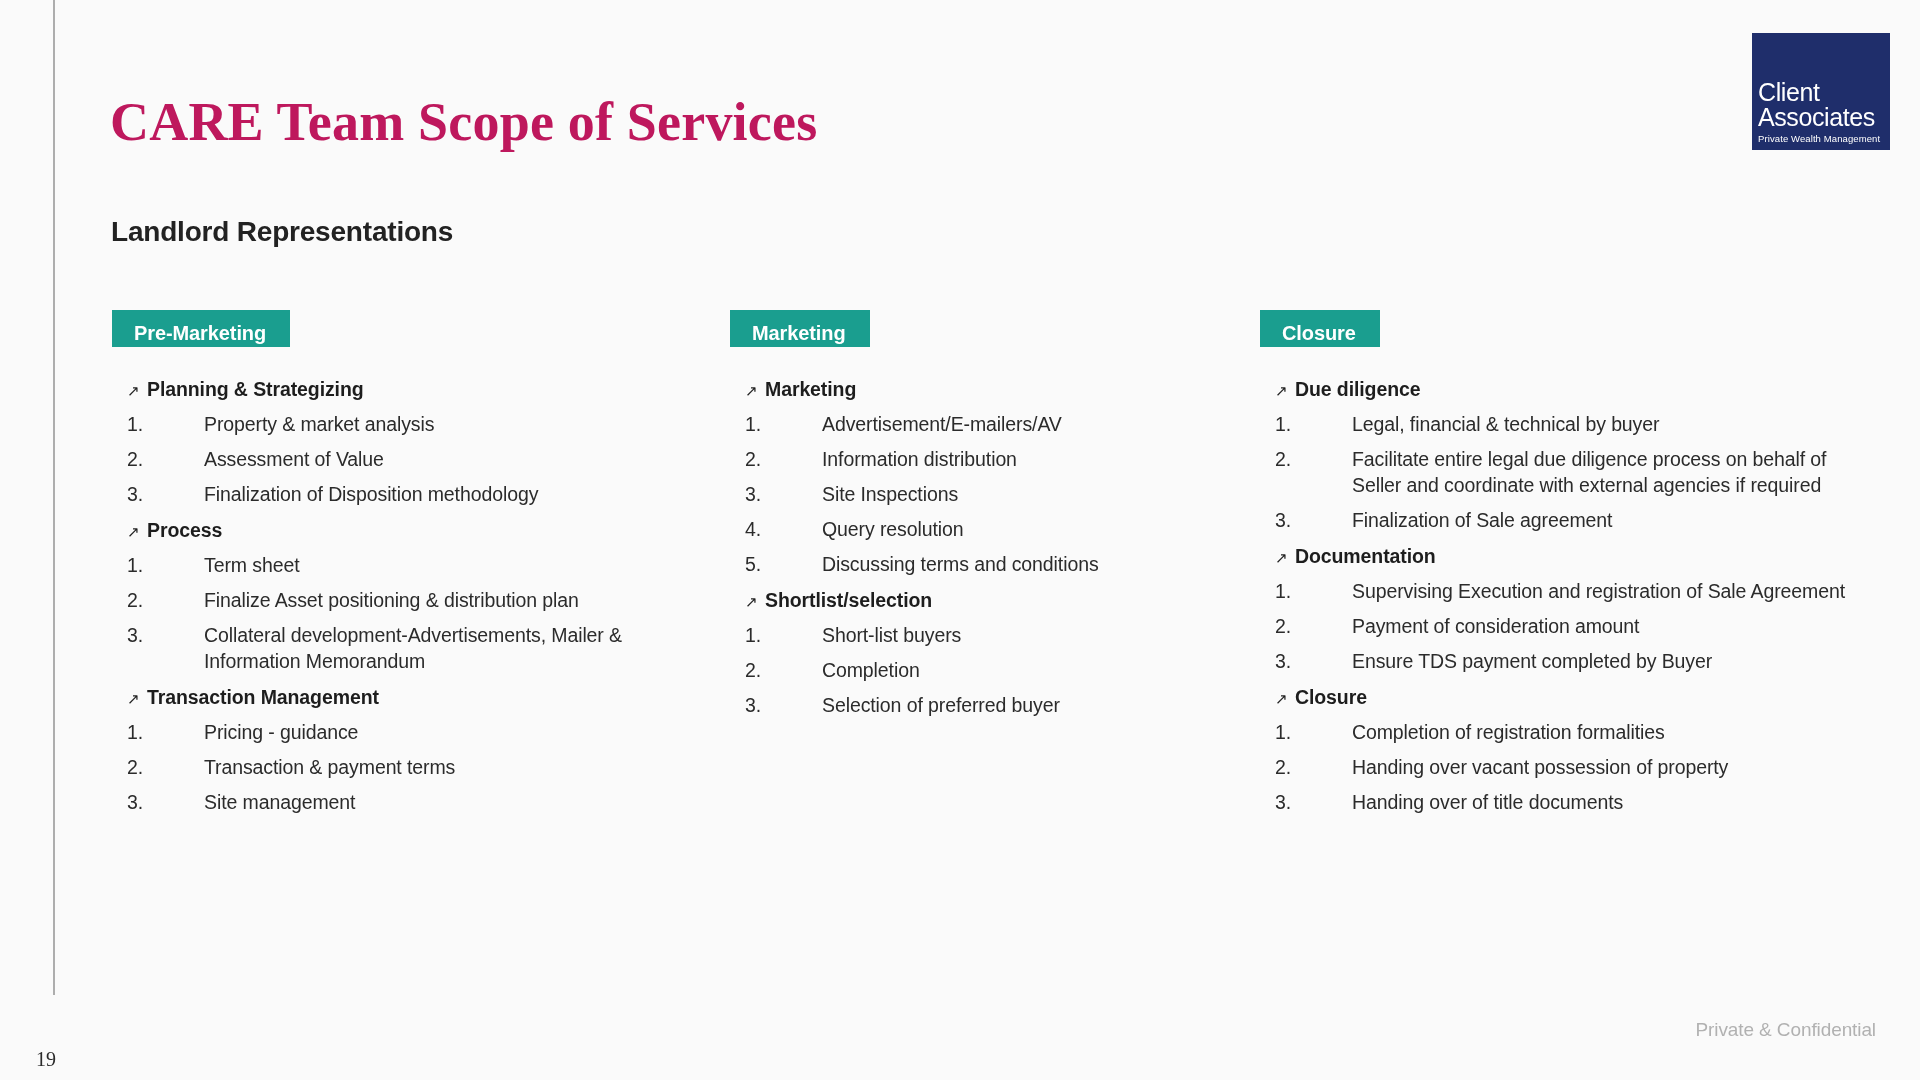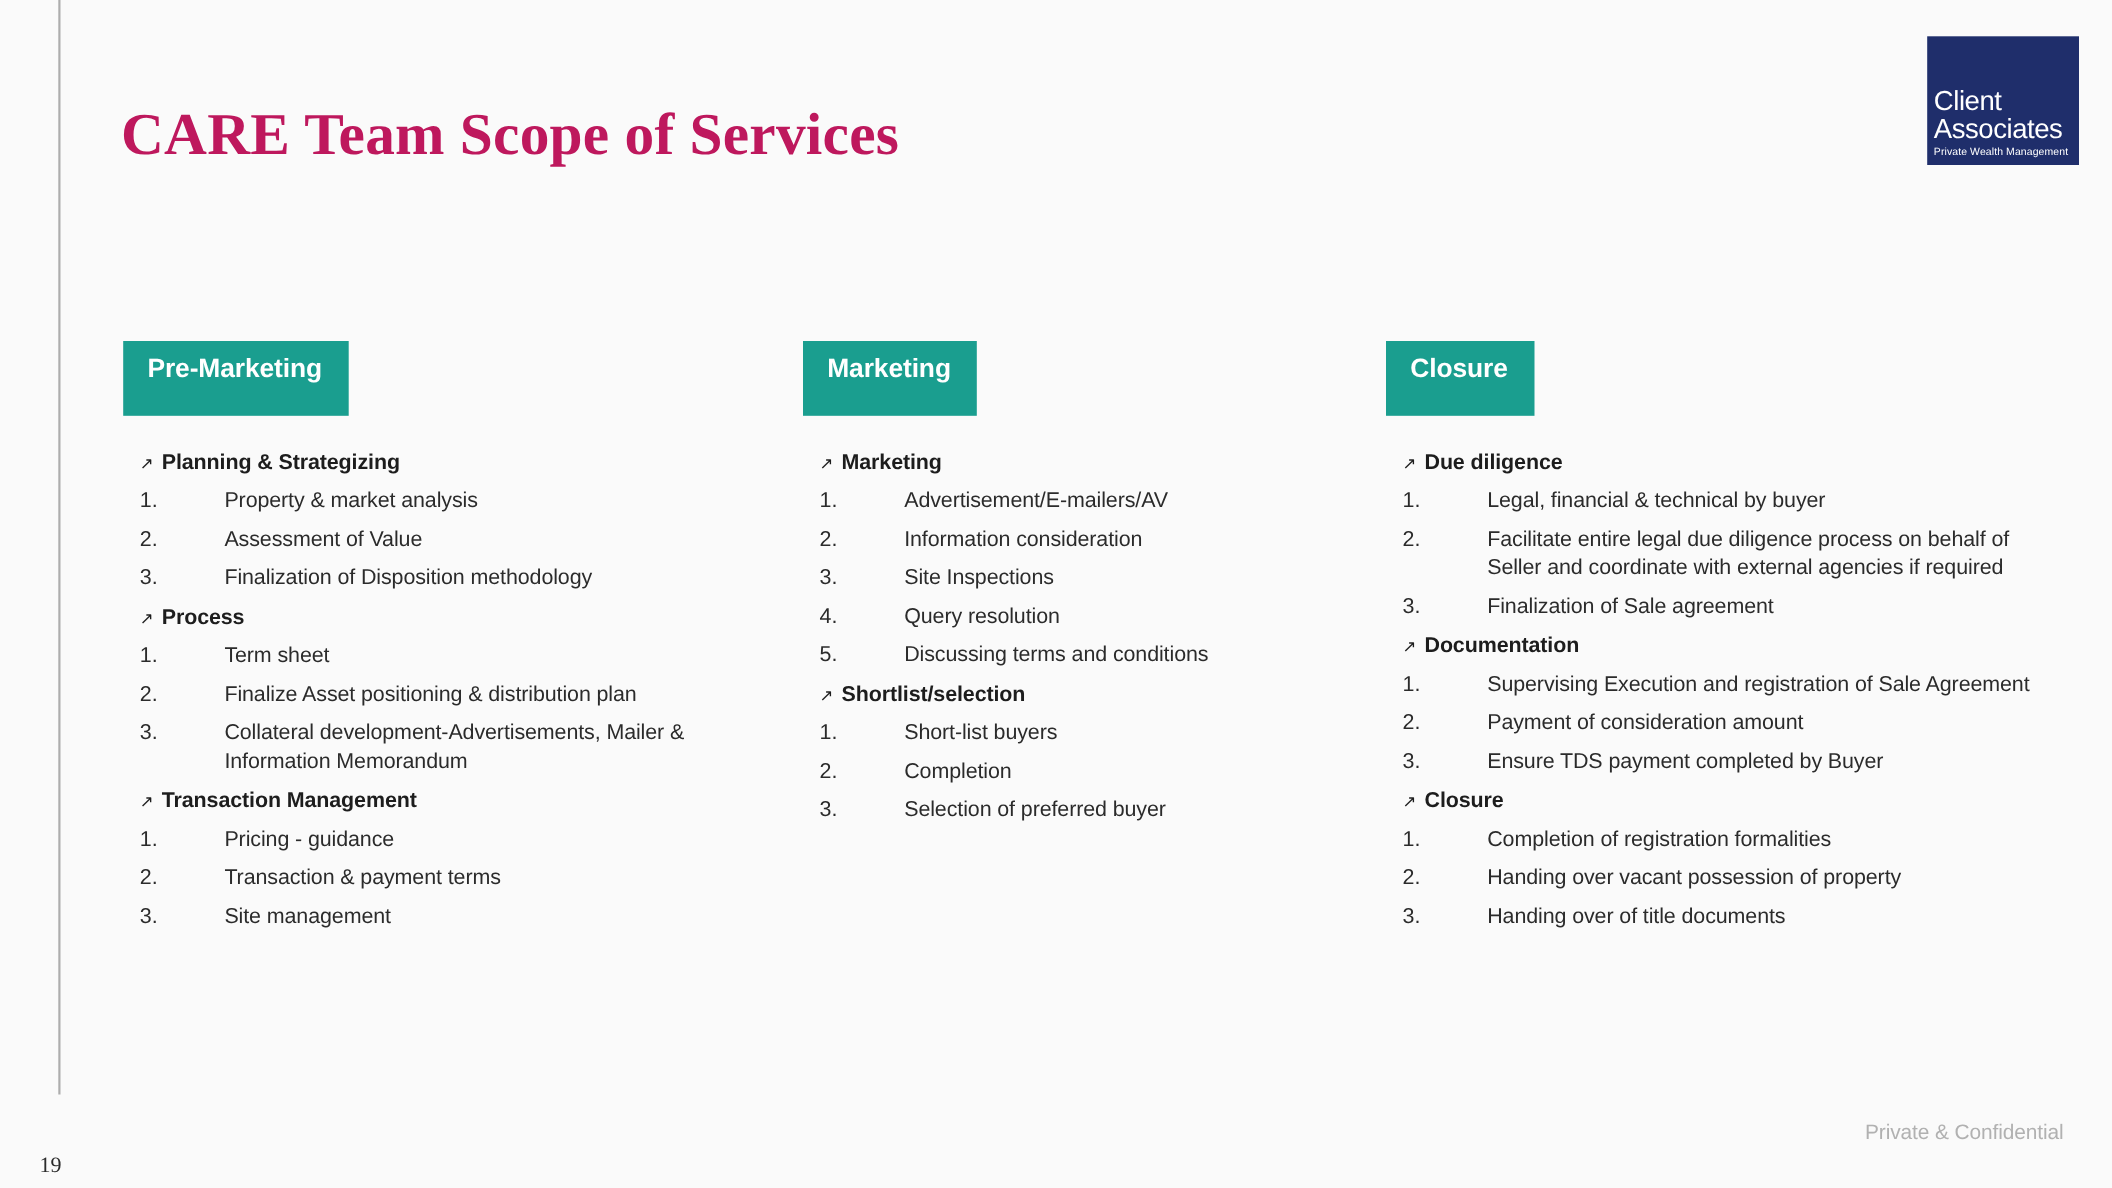--- a/index.html
+++ b/index.html
@@ -93,24 +93,24 @@
     top: 0;
   }
   .col-1 { left: 112px; width: 560px; }
   .col-2 { left: 730px; width: 470px; }
   .col-3 { left: 1260px; width: 590px; }
 
   .chip {
     display: inline-block;
     background: #1a9e8f;
     color: #ffffff;
-    font-size: 24px;
+    font-size: 20px;
     font-weight: bold;
     letter-spacing: -0.1px;
-    padding: 12px 24px 28px 22px;
+    padding: 12px 24px 2px 22px;
     white-space: nowrap;
   }
 
   .groups { margin-top: 31px; }
 
   .group { margin-bottom: 12px; }
   .group:last-child { margin-bottom: 0; }
 
   .group-head {
     display: flex;
@@ -185,20 +185,21 @@
 
   <div class="left-rule"></div>
 
   <div class="logo">
     <div class="logo-line">Client</div>
     <div class="logo-line">Associates</div>
     <div class="logo-tagline">Private Wealth Management</div>
   </div>
 
   <h1 class="title">CARE Team Scope of Services</h1>
+  <h2 class="subtitle">Landlord Representations</h2>
 
   <div class="columns">
 
     <div class="col col-1">
       <div class="chip">Pre-Marketing</div>
       <div class="groups">
 
         <div class="group">
           <div class="group-head">
             <span class="arrow-icon">↗</span>
@@ -274,21 +275,21 @@
             <span class="arrow-icon">↗</span>
             <span class="group-title">Marketing</span>
           </div>
           <ol class="items">
             <li>
                 <span class="num">1.</span>
                 <span class="txt">Advertisement/E-mailers/AV</span>
               </li>
             <li>
                 <span class="num">2.</span>
-                <span class="txt">Information consideration</span>
+                <span class="txt">Information distribution</span>
               </li>
             <li>
                 <span class="num">3.</span>
                 <span class="txt">Site Inspections</span>
               </li>
             <li>
                 <span class="num">4.</span>
                 <span class="txt">Query resolution</span>
               </li>
             <li>

